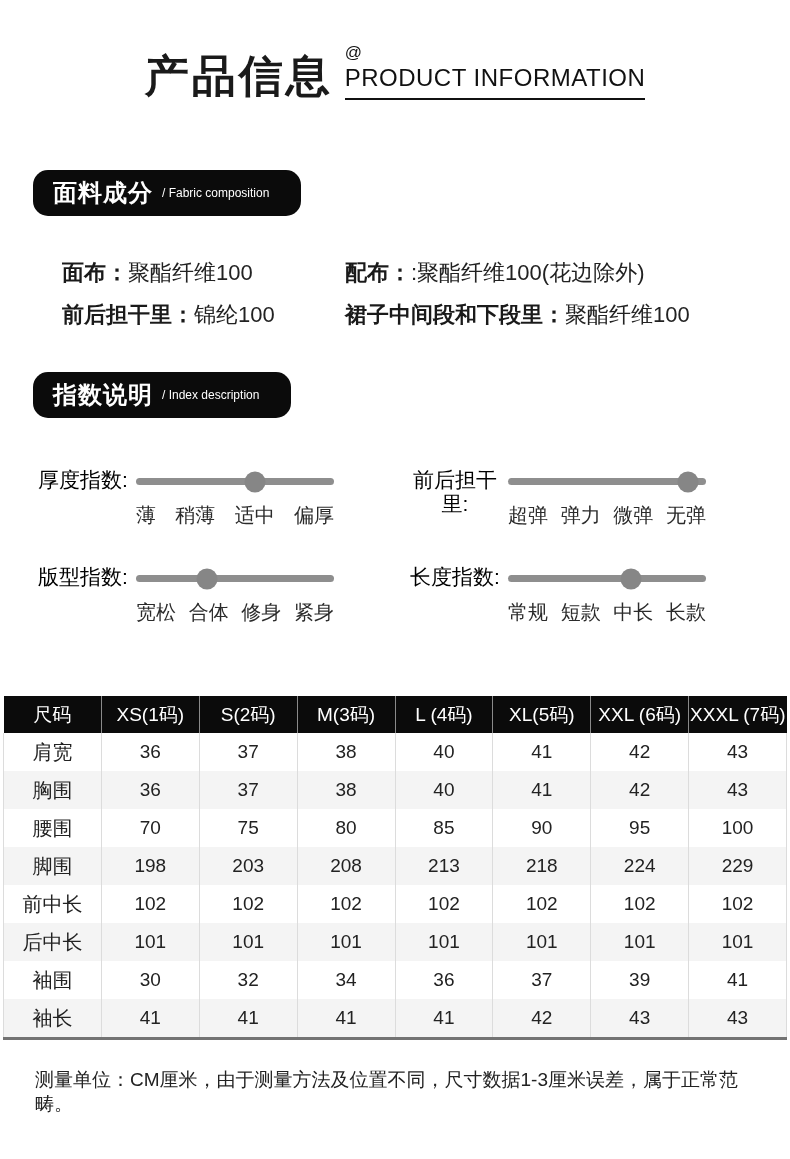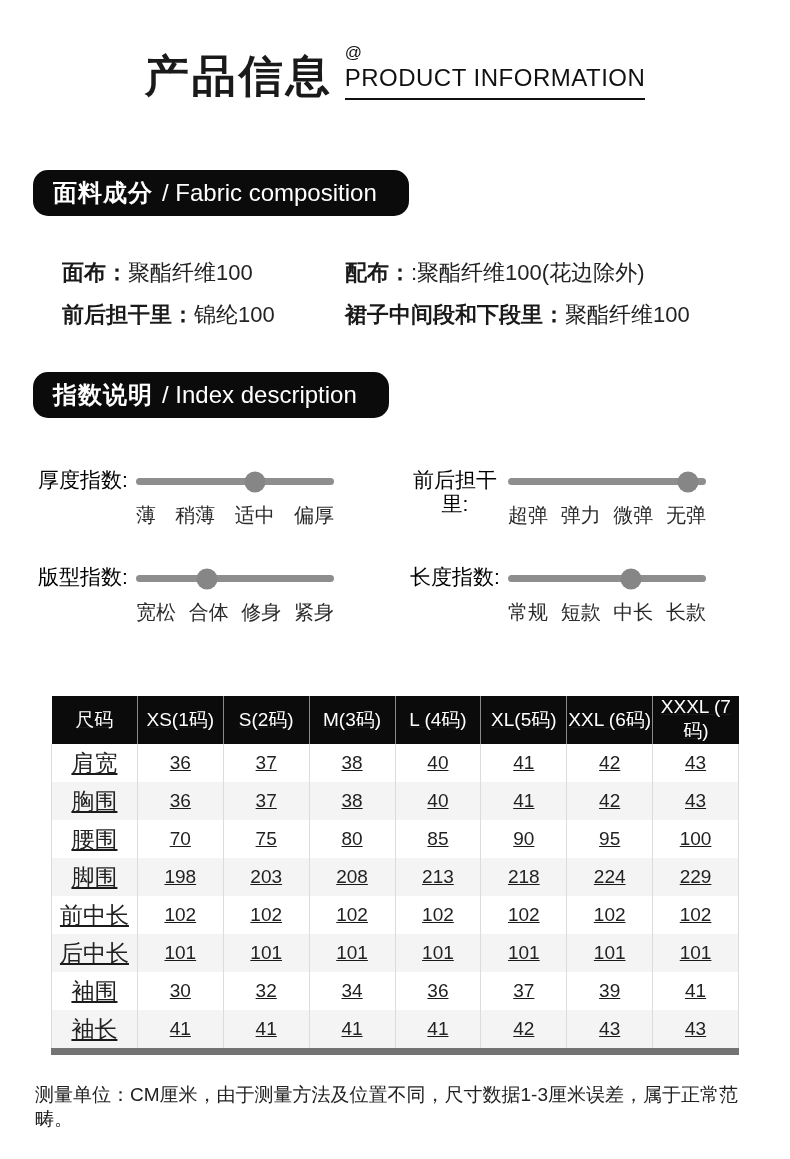--- a/index.html
+++ b/index.html
@@ -14,21 +14,21 @@
   .title-at { font-size:17px; line-height:1; margin-bottom:3px; color:#111; }
   .title-en { font-size:24px; letter-spacing:.5px; color:#111;
               border-bottom:2px solid #111; padding-bottom:6px; }
   
   .banner-row { margin-left:33px; }
   .banner {
     display:inline-flex; align-items:center; height:46px; padding:0 32px 0 20px;
     background:#0b0b0b; color:#fff; border-radius:15px;
   }
   .banner-cn { font-size:24px; font-weight:700; letter-spacing:1px; }
-  .banner-en { font-size:24px; font-weight:400; margin-left:9px; }
+  .banner-en { font-size:12px; font-weight:400; margin-left:9px; }
   .banner1 { margin-top:70px; }
   .banner2 { margin-top:44px; }
   
   .fabric-grid {
     display:grid; grid-template-columns:283px auto; row-gap:16px;
     margin:44px 20px 0 62px; font-size:22px; line-height:26px;
   }
   .fab-label { font-weight:700; }
   .fab-value { font-weight:400; color:#222; }
   
@@ -40,34 +40,33 @@
   .slider-body { width:198px; }
   .track { position:relative; height:7px; margin-top:10px; background:#8e8e8e; border-radius:4px; }
   .dot {
     position:absolute; top:50%; width:21px; height:21px; border-radius:50%;
     background:#868686; transform:translate(-50%,-50%);
   }
   .options { display:flex; justify-content:space-between; margin-top:18px;
              font-size:20px; color:#2b2b2b; line-height:24px; }
   
   .size-table {
-    width:688px; margin:72px auto 0; border-collapse:collapse; table-layout:fixed;
-    border-bottom:7px solid #737373;
-    text-decoration:underline;
+    width:784px; margin:72px auto 0; border-collapse:collapse; table-layout:fixed;
+    border-bottom:3px solid #737373;
   }
   .size-table thead th {
     background:#0b0b0b; color:#ffffff; font-weight:400; font-size:19px;
     height:37px; border-right:1px solid #8a8a8a; padding:0;
   }
   .size-table thead th:last-child { border-right:none; }
   .size-table tbody th, .size-table tbody td {
     height:38px; text-align:center; vertical-align:middle; font-weight:400;
     border-right:1px solid #dcdcdc; padding:0; color:#222;
   }
-  .size-table tbody th { font-size:23px; border-left:1px solid #dcdcdc; }
+  .size-table tbody th { font-size:20px; border-left:1px solid #dcdcdc; }
   .size-table tbody td { font-size:19px; }
   .size-table tbody tr:nth-child(even) { background:#f4f4f4; }
   
   .footer-note { margin:28px 24px 0 35px; font-size:19px; color:#222; line-height:24px; }
 </style>
 </head>
 <body>
 
 <div class="title-wrap">
   <span class="title-cn">产品信息</span>

